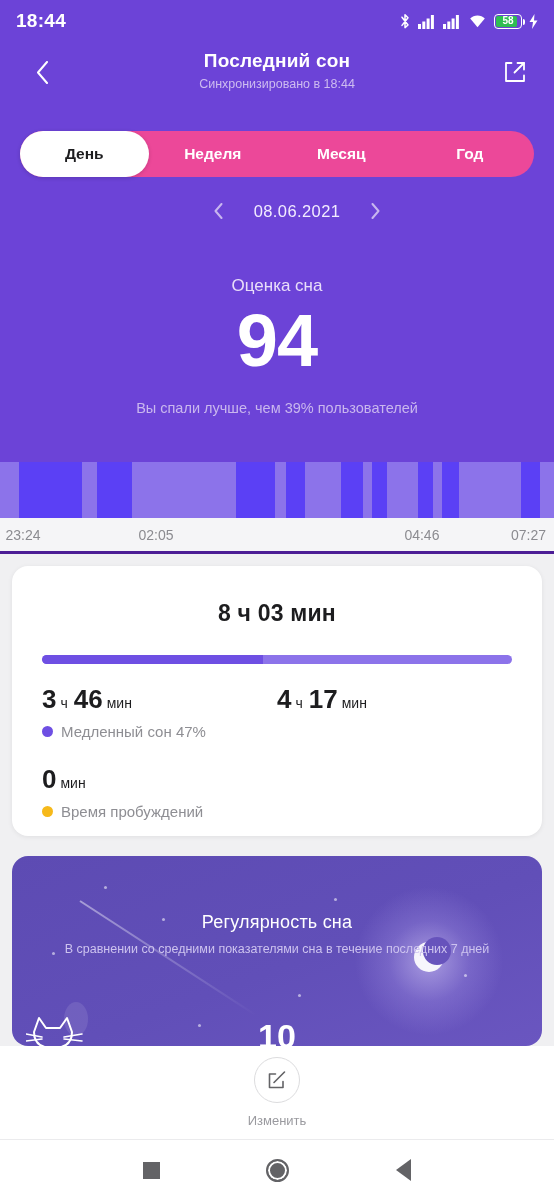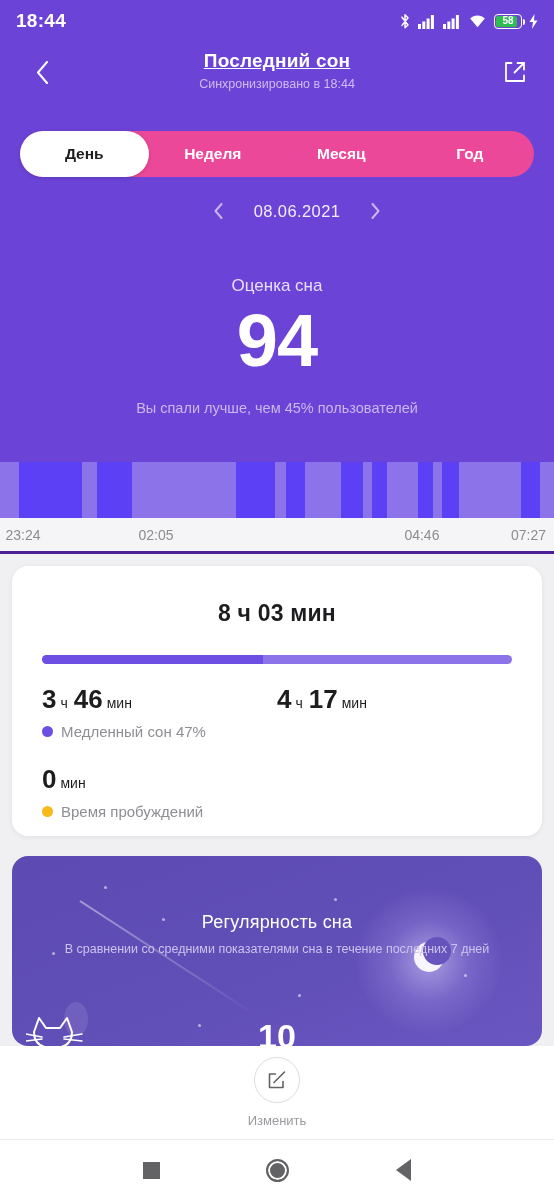--- a/index.html
+++ b/index.html
@@ -54,21 +54,21 @@
   .back-btn {
     position: absolute; left: 24px; top: 10px;
     width: 36px; height: 36px; display: flex; align-items: center; justify-content: center;
   }
   .share-btn {
     position: absolute; right: 20px; top: 9px;
     width: 38px; height: 38px; display: flex; align-items: center; justify-content: center;
   }
   .title-wrap { text-align: center; padding-top: 6px; }
   .title {
-    color: #ffffff; font-size: 19px; font-weight: bold; letter-spacing: .2px; text-decoration: underline;
+    color: #ffffff; font-size: 19px; font-weight: bold; letter-spacing: .2px;
   }
   .subtitle {
     color: #cdbcf0; font-size: 12.5px; margin-top: 5px;
   }
 
   
   .tabs {
     position: absolute; top: 131px; left: 20px;
     width: 514px; height: 46px;
     background: #ec4899; border-radius: 23px;
@@ -315,21 +315,21 @@
       <div class="date-label">08.06.2021</div>
       <div class="date-arrow">
         <svg width="9" height="16" viewBox="0 0 9 16">
           <path d="M1.5 1 L7.5 8 L1.5 15" fill="none" stroke="#c8b6ef" stroke-width="2" stroke-linecap="round" stroke-linejoin="round"></path>
         </svg>
       </div>
     </div>
 
     <div class="score-label">Оценка сна</div>
     <div class="score-value">94</div>
-    <div class="score-note">Вы спали лучше, чем 45% пользователей</div>
+    <div class="score-note">Вы спали лучше, чем 39% пользователей</div>
   </div>
 
   <div class="hypnogram">
       <div class="hseg" style="width: 4%; background: rgb(140, 115, 234);"></div>
       <div class="hseg" style="width: 13.2%; background: rgb(91, 64, 245);"></div>
       <div class="hseg" style="width: 3.1%; background: rgb(140, 115, 234);"></div>
       <div class="hseg" style="width: 7.4%; background: rgb(91, 64, 245);"></div>
       <div class="hseg" style="width: 21.7%; background: rgb(140, 115, 234);"></div>
       <div class="hseg" style="width: 8.2%; background: rgb(91, 64, 245);"></div>
       <div class="hseg" style="width: 2.3%; background: rgb(140, 115, 234);"></div>

